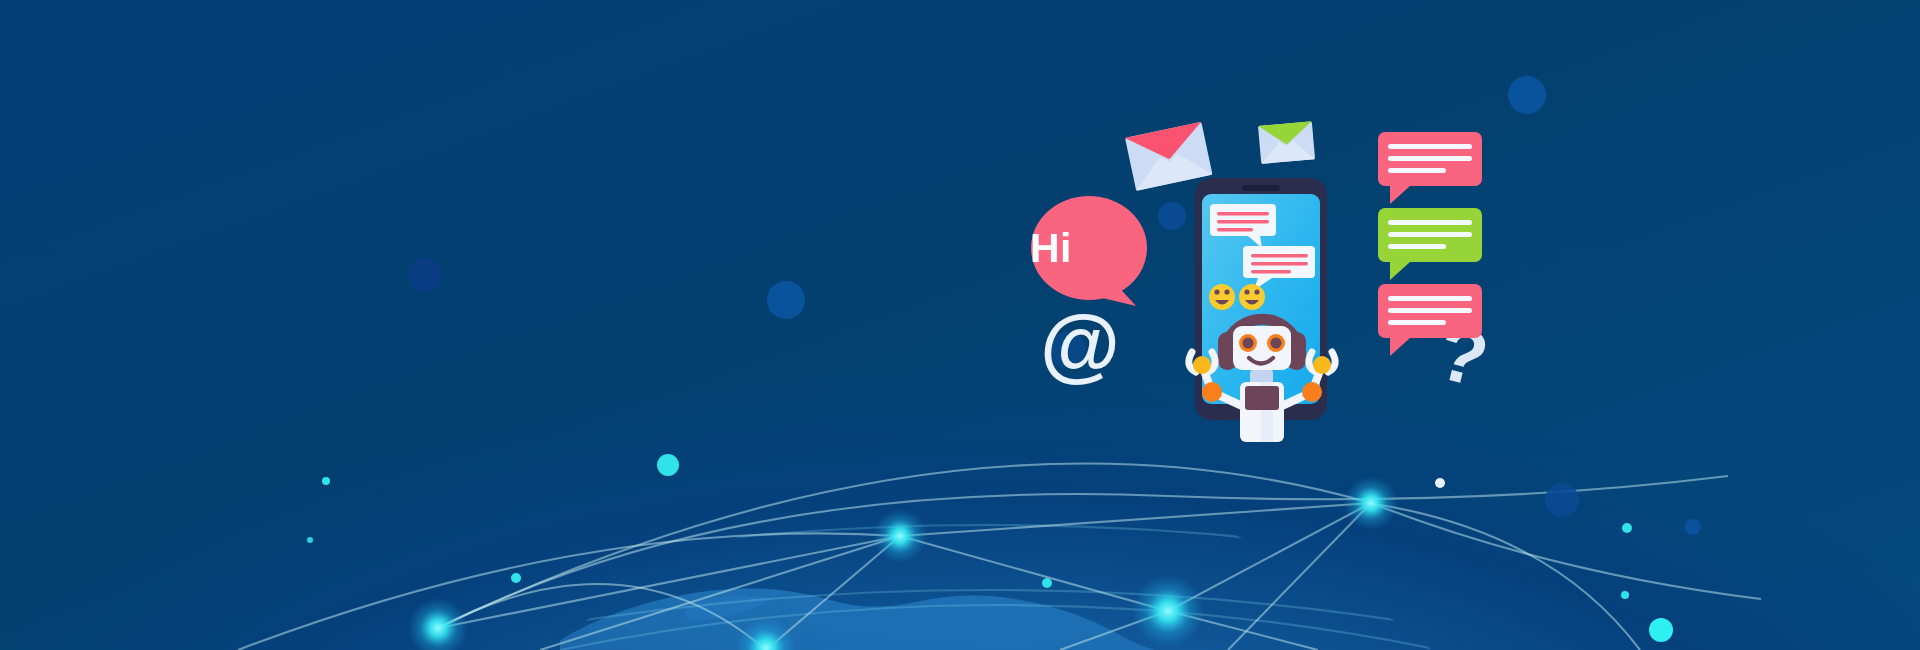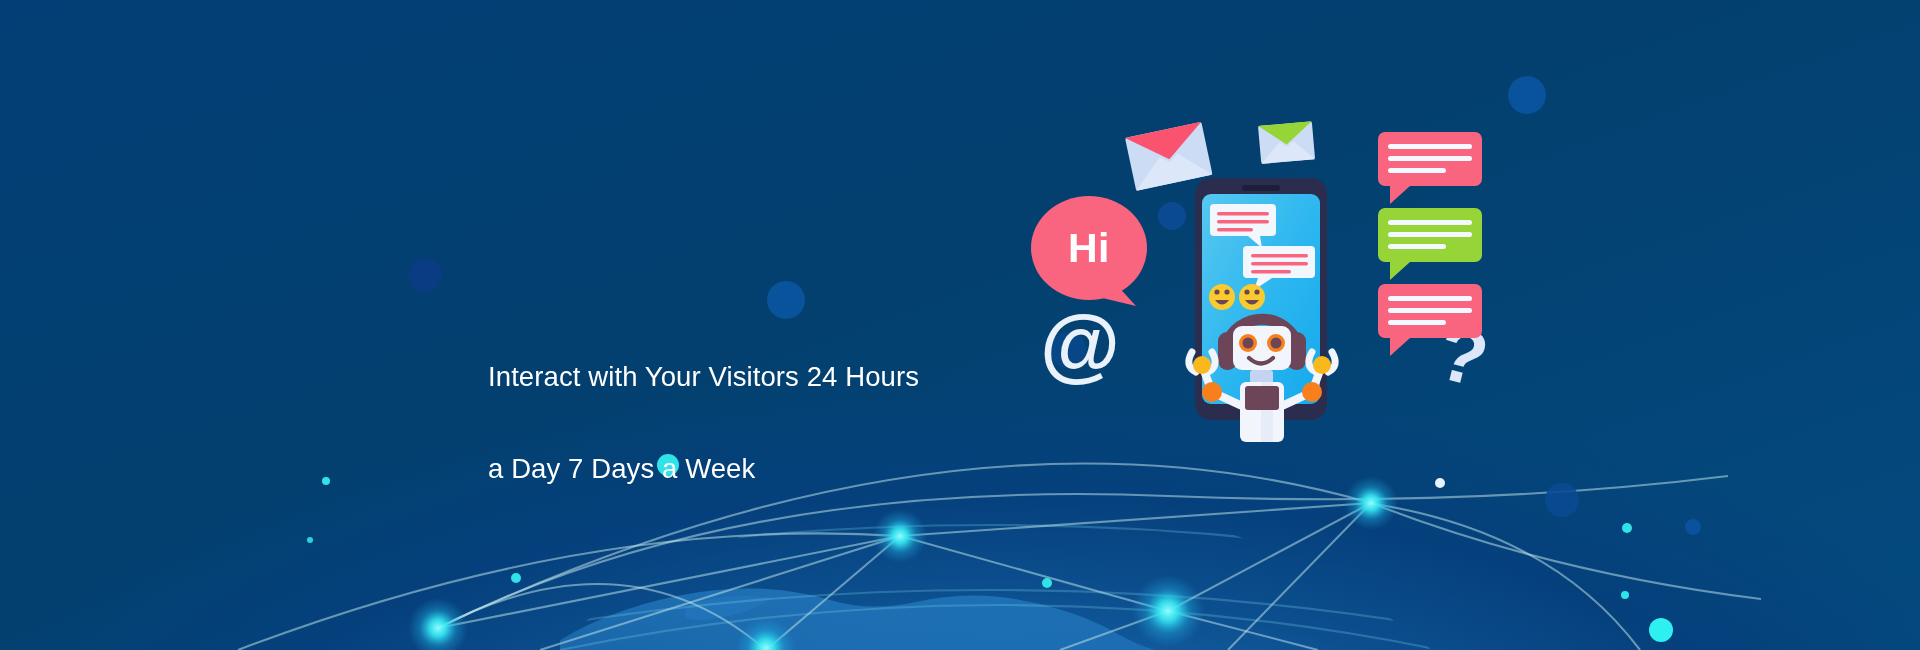--- a/index.html
+++ b/index.html
@@ -16,21 +16,21 @@
   }
   .lyr{position:absolute;top:0;left:0;width:1920px;height:650px;}
   .dot{position:absolute;border-radius:50%;}
   #txt{
     position:absolute;left:488px;top:308px;width:620px;
     color:#fff;font-size:27.5px;line-height:46px;font-weight:400;
     letter-spacing:.1px;white-space:pre-line;
   }
   #illus{position:absolute;left:1030px;top:120px;width:560px;height:420px;}
   .hi-txt{
-    position:absolute;left:0;top:0;width:118px;text-align:center;
+    position:absolute;left:0;top:0;width:118px;
     font-size:41px;font-weight:700;color:#fff;line-height:1;
     letter-spacing:.5px;
   }
 </style>
 </head>
 <body>
 
 <div id="banner">
 
   <svg class="lyr" viewBox="0 0 1920 650" preserveAspectRatio="none">
@@ -112,24 +112,20 @@
       <div class="dot" style="left: 1621px; top: 591px; width: 8px; height: 8px; background: rgb(47, 227, 232); opacity: 1;"></div>
       <div class="dot" style="left: 1649px; top: 618px; width: 24px; height: 24px; background: rgb(47, 240, 240); opacity: 1;"></div>
       <div class="dot" style="left: 1042px; top: 578px; width: 10px; height: 10px; background: rgb(47, 227, 232); opacity: 1;"></div>
       <div class="dot" style="left: 511px; top: 573px; width: 10px; height: 10px; background: rgb(47, 227, 232); opacity: 1;"></div>
       <div class="dot" style="left: 1435px; top: 478px; width: 10px; height: 10px; background: rgb(232, 242, 255); opacity: 1;"></div>
       <div class="dot" style="left: 1158px; top: 202px; width: 28px; height: 28px; background: rgb(10, 74, 146); opacity: 1;"></div>
       <div class="dot" style="left: 1050px; top: 332px; width: 36px; height: 36px; background: rgb(10, 74, 146); opacity: 0.7;"></div>
       <div class="dot" style="left: 307px; top: 537px; width: 6px; height: 6px; background: rgb(47, 227, 232); opacity: 0.9;"></div>
     </div>
 
-  <div id="txt">
-    <div>Interact with Your Visitors 24 Hours</div>
-    <div>a Day 7 Days a Week</div>
-  </div>
 
   <div id="illus">
     <svg width="560" height="420" viewBox="0 0 560 420">
       <defs>
         <linearGradient id="scr" x1="0" y1="0" x2="1" y2="1">
           <stop offset="0%" stop-color="#56c8f0"></stop>
           <stop offset="55%" stop-color="#2bb6ef"></stop>
           <stop offset="100%" stop-color="#16a9ed"></stop>
         </linearGradient>
       </defs>

